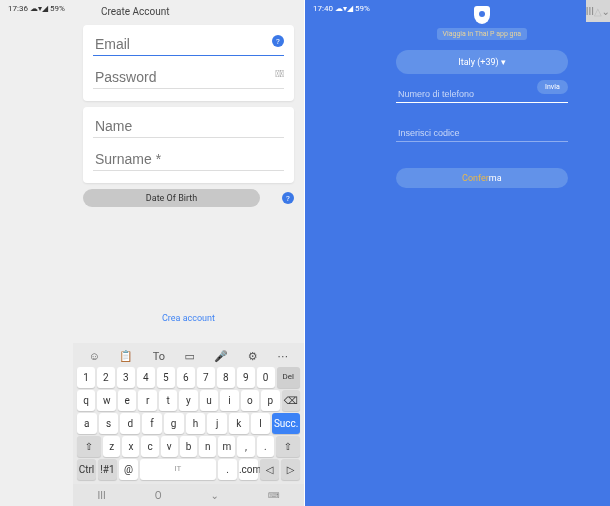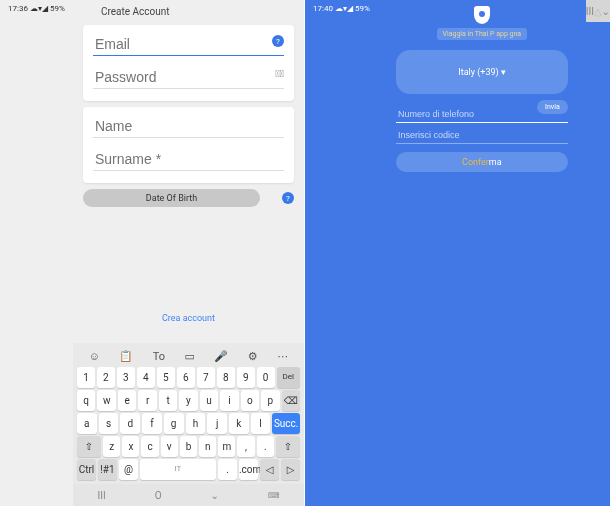--- a/index.html
+++ b/index.html
@@ -51,22 +51,22 @@
   .nav { display: flex; justify-content: space-around; align-items: center; padding: 6px 0; height: 22px; }
   .screen-left .nav { background: #e5e5e5; }
   .screen-right .nav { background: #d6d6d6; }
   .nav span { font-size: 10px; color: #888; }
 
   
   .right-content { flex: 1; display: flex; flex-direction: column; align-items: center; padding: 6px 18px 0; }
   .shield { width: 16px; height: 18px; background: #fff; border-radius: 3px 3px 50% 50%; margin: 0 auto 4px; position: relative; }
   .shield::after { content: ""; position: absolute; top: 5px; left: 5px; width: 6px; height: 6px; background: #4277e6; border-radius: 50%; }
   .chip { background: #6292e9; color: #e9d49a; font-size: 7px; padding: 2px 6px; border-radius: 3px; display: inline-block; }
-  .country-pill { background: #6292e9; color: #fff; width: 100%; border-radius: 14px; text-align: center; padding: 17px 0; font-size: 9px; margin: 10px 0 8px; }
-  .r-field { width: 100%; position: relative; margin-bottom: 0; }
+  .country-pill { background: #6292e9; color: #fff; width: 100%; border-radius: 14px; text-align: center; padding: 7px 0; font-size: 9px; margin: 10px 0 8px; }
+  .r-field { width: 100%; position: relative; margin-bottom: 18px; }
   .r-field input { width: 100%; border: none; border-bottom: 1px solid rgba(255,255,255,0.4); background: transparent; color: #fff; font-size: 9px; padding: 3px 40px 3px 2px; outline: none; }
   .r-field.active input { border-bottom: 1.5px solid #fff; }
   .r-field input::placeholder { color: rgba(255,255,255,0.7); }
   .send-btn { position: absolute; right: 0; top: -2px; background: #6292e9; color: #fff; font-size: 7px; padding: 3px 8px; border-radius: 10px; }
   .confirm-pill { background: #6292e9; color: #fff; width: 100%; border-radius: 14px; text-align: center; padding: 5px 0; font-size: 9px; margin-top: 8px; }
   .confirm-pill .accent { color: #e9b84a; }
 
   
   .screen-left { border-right: 1px solid #fff; }
 </style>

